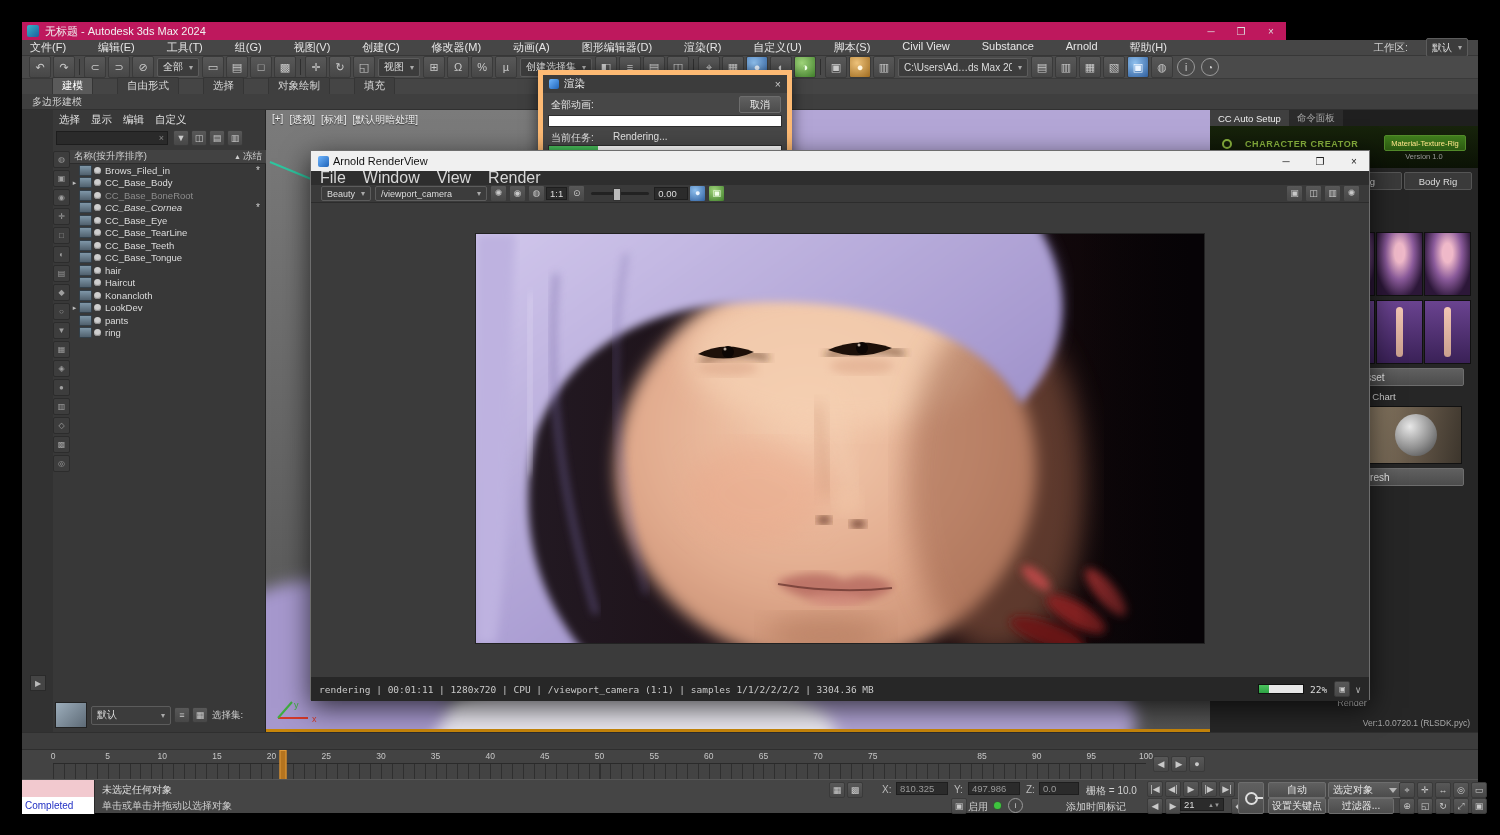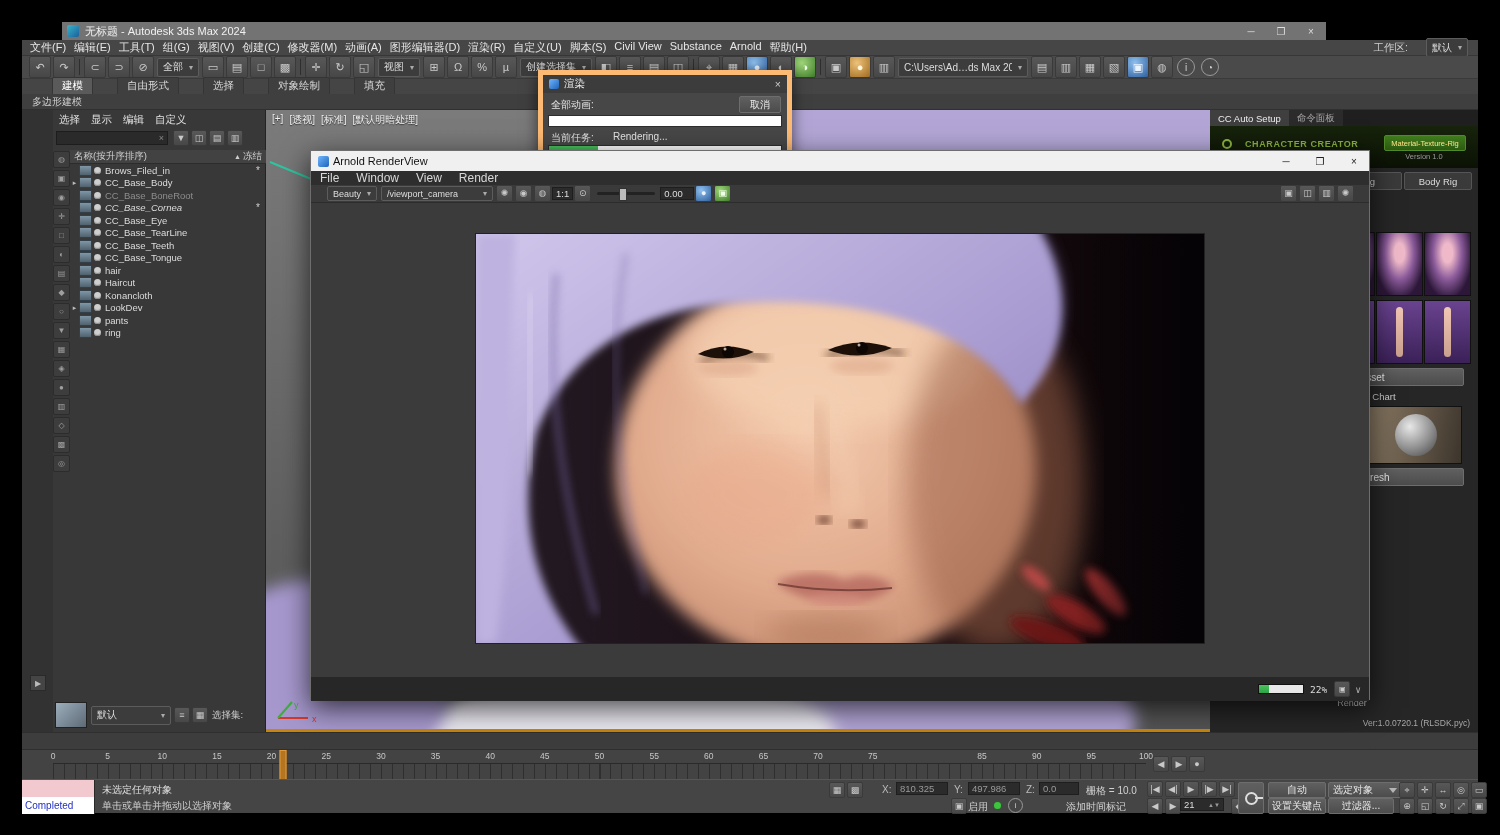--- a/index.html
+++ b/index.html
@@ -17,21 +17,21 @@
   .ico.c3{background:radial-gradient(circle at 35% 30%,#eec27a,#9e6a1f);color:#fff6e0;}
   .circ{width:16px;height:16px;border-radius:50%;border:1px solid #9a9a9a;display:flex;align-items:center;
         justify-content:center;font-size:10px;color:#cfcfcf;margin:0 3px;flex:0 0 auto;}
   .combo{height:17px;background:#3c3c3c;border:1px solid #5c5c5c;border-radius:2px;color:#ddd;
          font-size:10px;display:flex;align-items:center;padding:0 5px;gap:6px;flex:0 0 auto;margin:0 2px;white-space:nowrap;}
   .combo .arr{color:#aaa;font-size:8px;}
   .btn{background:linear-gradient(#606060,#4c4c4c);border:1px solid #6d6d6d;border-radius:2px;color:#e8e8e8;
        font-size:10px;display:flex;align-items:center;justify-content:center;white-space:nowrap;}
   .wbtn{width:30px;height:18px;display:flex;align-items:center;justify-content:center;color:#ddd;font-size:10px;}
   
-  #titlebar{left:22px;top:22px;width:1264px;height:18px;background:#737373;display:flex;align-items:center;margin-left:40px;}
+  #titlebar{left:22px;top:22px;width:1264px;height:18px;background:#be185d;display:flex;align-items:center;}
   #menubar{left:22px;top:40px;width:1456px;height:16px;background:#464646;display:flex;align-items:center;
            padding:0 8px;box-sizing:border-box;gap:16px;font-size:11px;color:#e6e6e6;border-bottom:1px solid #373737;}
   #menubar .mitem{cursor:default;white-space:nowrap;}
   #toolbar{left:22px;top:56px;width:1456px;height:23px;background:#4a4a4a;display:flex;align-items:center;
            padding:0 6px;box-sizing:border-box;border-bottom:1px solid #3a3a3a;}
   #ribbontabs{left:22px;top:79px;width:1456px;height:15px;background:#454545;display:flex;align-items:flex-end;
            padding:0 8px;box-sizing:border-box;gap:2px;font-size:10.5px;}
   #ribbontabs .rtab{padding:1px 9px;color:#d8d8d8;background:#3f3f3f;border:1px solid #353535;border-bottom:none;
            border-radius:2px 2px 0 0;white-space:nowrap;margin-left:22px;}
   #ribbontabs .rtab.active{background:#5a5a5a;color:#fff;}
@@ -126,23 +126,23 @@
            padding:0 6px;box-sizing:border-box;font-size:10.5px;color:#eee;gap:5px;}
   .pbar{position:absolute;height:12px;background:#fff;border:1px solid #2e2e2e;box-sizing:border-box;overflow:hidden;}
   .pfill{height:100%;background:linear-gradient(#4cc25e,#2da344);width:0;}
   
   #arnold{left:310px;top:150px;width:1060px;height:550px;background:#3b3b3b;border:1px solid #6e6e6e;z-index:20;
           box-shadow:0 8px 26px rgba(0,0,0,.7);box-sizing:border-box;}
   #atitle{position:absolute;left:0;top:0;width:100%;height:20px;background:#f0f0f0;display:flex;align-items:center;
           padding:0 0 0 7px;box-sizing:border-box;color:#111;font-size:11px;gap:4px;}
   #atitle .wbtn{color:#222;height:20px;}
   #amenu{position:absolute;left:0;top:20px;width:100%;height:14px;background:#2e2e2e;display:flex;align-items:center;
-         gap:17px;padding:0 9px;box-sizing:border-box;font-size:12px;color:#d8d8d8;}
+         gap:17px;padding:0 9px;box-sizing:border-box;font-size:16px;color:#d8d8d8;}
   #atools{position:absolute;left:0;top:34px;width:100%;height:18px;background:#3a3a3a;border-bottom:1px solid #2c2c2c;
-          display:flex;align-items:center;padding:0 14px;box-sizing:border-box;}
+          display:flex;align-items:center;padding:0 8px;box-sizing:border-box;}
   #atools .combo{height:13px;font-size:9px;}
   #atools .ico{width:15px;height:15px;font-size:9px;}
   #acanvas{position:absolute;left:0;top:52px;width:100%;height:474px;background:#3b3b3b;}
   #renderimg{position:absolute;left:165px;top:31px;width:728px;height:409px;background:#15090d;outline:1px solid #222;}
   #astatus{position:absolute;left:0;top:526px;width:100%;height:24px;background:#272727;display:flex;align-items:center;
            padding:0 8px;box-sizing:border-box;font-family:"DejaVu Sans Mono",monospace;font-size:9.5px;color:#c9c9c9;}
   #aprog{width:44px;height:8px;background:#e8e8e8;border:1px solid #111;overflow:hidden;}
   .slider{width:58px;height:3px;background:#222;border-radius:2px;position:relative;margin:0 5px;flex:0 0 auto;}
   .slider::after{content:"";position:absolute;left:22px;top:-4px;width:6px;height:11px;background:#bbb;border:1px solid #333;}
   .applogo{width:12px;height:12px;background:linear-gradient(135deg,#37b6c9,#1c5f9e);border-radius:2px;flex:0 0 auto;}
@@ -157,21 +157,21 @@
   <div id="titlebar" class="abs">
     <span class="applogo" style="margin:0 6px 0 5px"></span>
     <span style="font-size:11px;color:#f0f0f0">无标题 - Autodesk 3ds Max 2024</span>
     <span style="flex:1"></span>
     <span class="wbtn">─</span>
     <span class="wbtn">❐</span>
     <span class="wbtn close">×</span>
   </div>
 
   <div id="menubar" class="abs">
-    <span id="menu-items" style="display:flex;gap:8px">
+    <span id="menu-items" style="display:flex;gap:32px">
         <span class="mitem">文件(F)</span>
         <span class="mitem">编辑(E)</span>
         <span class="mitem">工具(T)</span>
         <span class="mitem">组(G)</span>
         <span class="mitem">视图(V)</span>
         <span class="mitem">创建(C)</span>
         <span class="mitem">修改器(M)</span>
         <span class="mitem">动画(A)</span>
         <span class="mitem">图形编辑器(D)</span>
         <span class="mitem">渲染(R)</span>
@@ -730,20 +730,21 @@
             <ellipse cx="630" cy="358" rx="30" ry="10" fill="#a83030" transform="rotate(50 630 358)"></ellipse>
             <ellipse cx="572" cy="400" rx="40" ry="12" fill="#6e1818" transform="rotate(20 572 400)"></ellipse>
             <ellipse cx="560" cy="344" rx="18" ry="7" fill="#c04848" transform="rotate(40 560 344)"></ellipse>
           </g>
           <rect x="600" y="0" width="128" height="409" fill="url(#vign)"></rect>
           <path d="M0,0 L40,0 C30,140 38,280 20,409 L0,409 Z" fill="#beb2e0" filter="url(#b4)"></path>
         </svg>
       </div>
     </div>
     <div id="astatus">
+      <span>rendering | 00:01:11 | 1280x720 | CPU | /viewport_camera (1:1) | samples 1/1/2/2/2/2 | 3304.36 MB</span>
       <span style="flex:1"></span>
       <div id="aprog">
         <div class="pfill" style="width: 22%;"></div>
         </div>
       <span style="margin:0 6px;color:#ddd">22%</span>
       <span class="ico small">▣</span>
       <span style="color:#aaa;margin-left:4px">∨</span>
     </div>
   </div>
 

